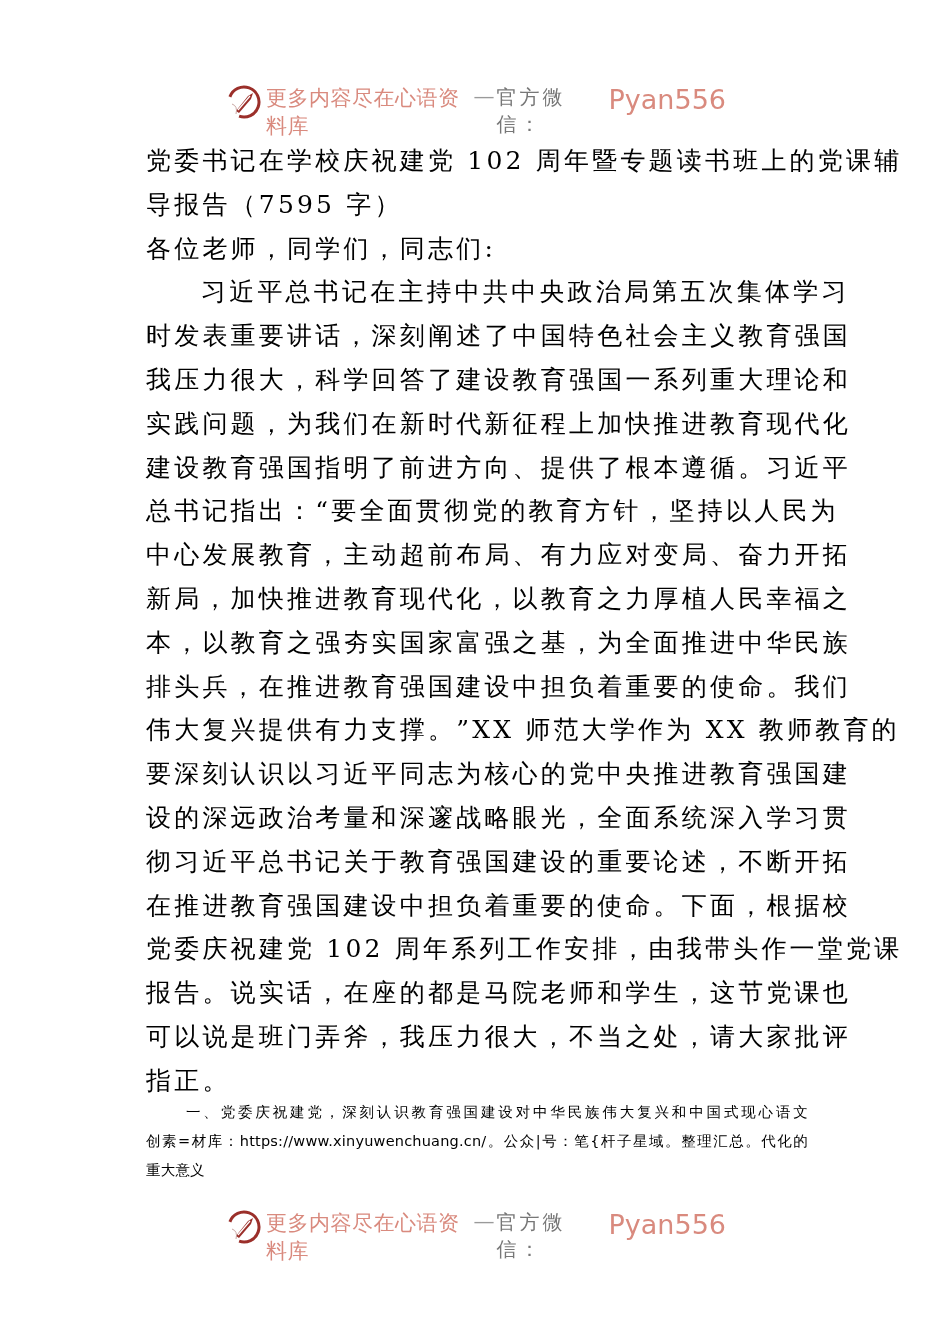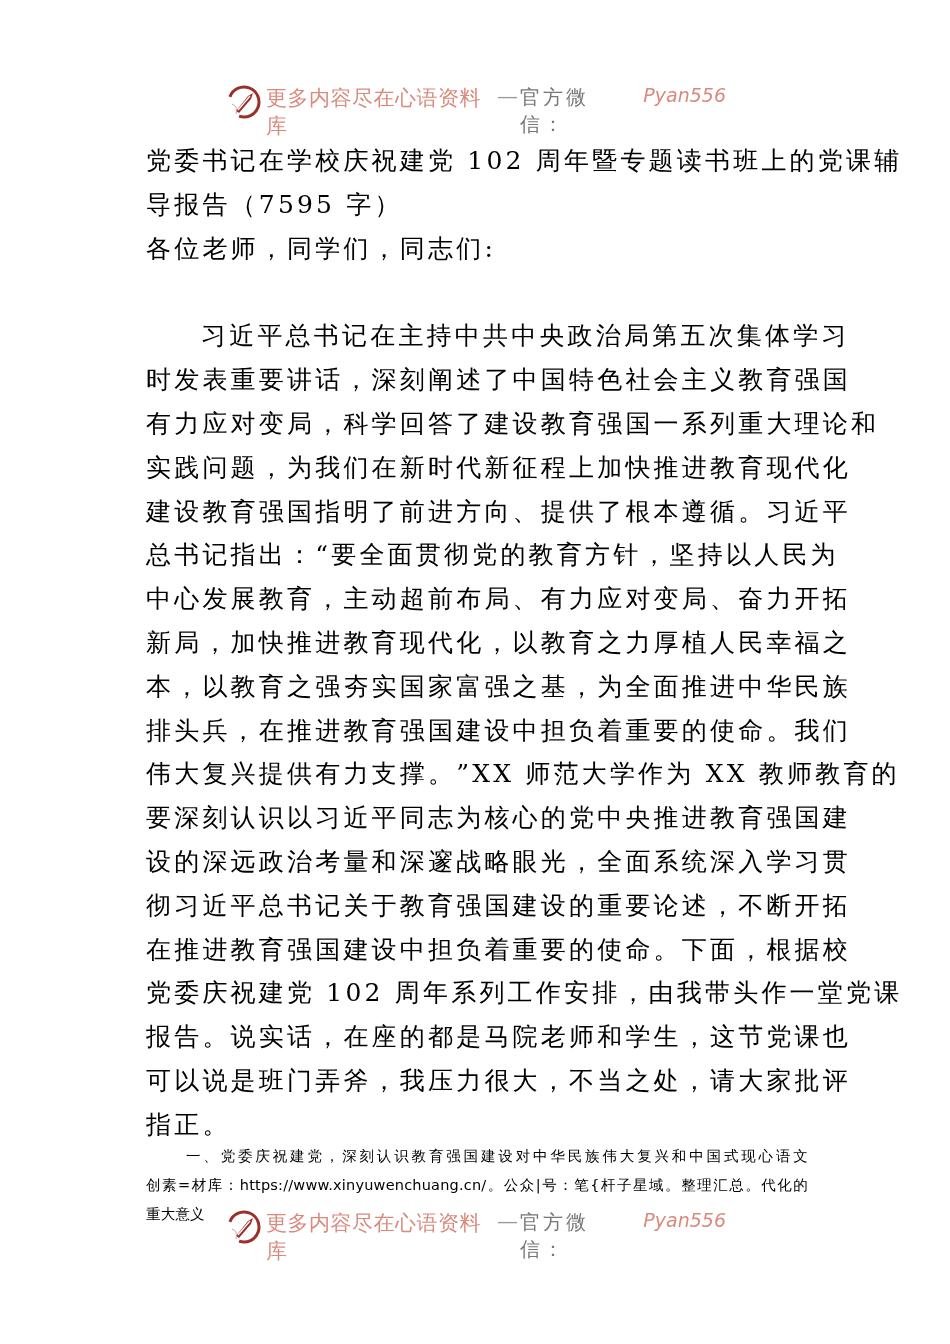--- a/index.html
+++ b/index.html
@@ -4,26 +4,26 @@
   <style>
     html, body { margin: 0; padding: 0; background: #ffffff; }
     body { width: 950px; height: 1344px; position: relative; overflow: hidden; font-family: "DejaVu Serif", "Liberation Serif", serif; color: #000; }
     .banner { position: absolute; left: 226px; width: 500px; height: 42px; display: flex; align-items: flex-start; }
     .banner.top { top: 84px; }
     .banner.bottom { top: 1209px; }
     .logo { width: 36px; height: 36px; margin-right: 4px; flex: 0 0 auto; }
     .banner-main { font-family: "DejaVu Serif", serif; font-size: 21px; color: #d98a7e; letter-spacing: 0.5px; }
     .banner-dash { font-size: 21px; color: #9a9a9a; margin: 0 2px; }
     .banner-sub { font-family: "DejaVu Serif", serif; font-size: 20px; color: #777; letter-spacing: 3px; }
-    .banner-id { font-family: "DejaVu Sans", sans-serif; font-size: 19px; color: #d98a7e; margin-left: 12px; font-style: italic; }
+    .banner-id { font-family: "DejaVu Sans", sans-serif; font-size: 27px; color: #d98a7e; margin-left: 12px; }
 
     .doc { position: absolute; left: 146px; top: 139px; width: 662px; }
     .line { font-size: 25px; line-height: 43.8px; height: 43.8px; white-space: nowrap; letter-spacing: 3.2px; text-align: justify; text-align-last: justify; }
     .line.last { text-align-last: left; }
-    .indent { padding-left: 55px; margin-top: 44px; }
+    .indent { padding-left: 55px; }
 
     .small { position: absolute; left: 146px; top: 1098px; width: 662px; font-family: "DejaVu Sans", sans-serif; }
     .sline { font-size: 14.5px; line-height: 29px; height: 29px; white-space: nowrap; text-align: justify; text-align-last: justify; letter-spacing: 0.2px; }
     .sline.indent { padding-left: 40px; }
     .sline.last { text-align-last: left; }
   </style>
 </head>
 <body>
 
 <div class="banner top">
@@ -40,21 +40,21 @@
 </div>
 
 <div class="doc">
   <div class="line">党委书记在学校庆祝建党 102 周年暨专题读书班上的党课辅</div>
   <div class="line last">导报告（7595 字）</div>
   <div class="line last">各位老师，同学们，同志们:</div>
 
   <div>
     <div class="line indent">习近平总书记在主持中共中央政治局第五次集体学习</div>
     <div class="line">时发表重要讲话，深刻阐述了中国特色社会主义教育强国</div>
-    <div class="line">有力应对变局，科学回答了建设教育强国一系列重大理论和</div>
+    <div class="line">我压力很大，科学回答了建设教育强国一系列重大理论和</div>
     <div class="line">实践问题，为我们在新时代新征程上加快推进教育现代化</div>
     <div class="line">建设教育强国指明了前进方向、提供了根本遵循。习近平</div>
     <div class="line">总书记指出：“要全面贯彻党的教育方针，坚持以人民为</div>
     <div class="line">中心发展教育，主动超前布局、有力应对变局、奋力开拓</div>
     <div class="line">新局，加快推进教育现代化，以教育之力厚植人民幸福之</div>
     <div class="line">本，以教育之强夯实国家富强之基，为全面推进中华民族</div>
     <div class="line">排头兵，在推进教育强国建设中担负着重要的使命。我们</div>
     <div class="line">伟大复兴提供有力支撑。”XX 师范大学作为 XX 教师教育的</div>
     <div class="line">要深刻认识以习近平同志为核心的党中央推进教育强国建</div>
     <div class="line">设的深远政治考量和深邃战略眼光，全面系统深入学习贯</div>

